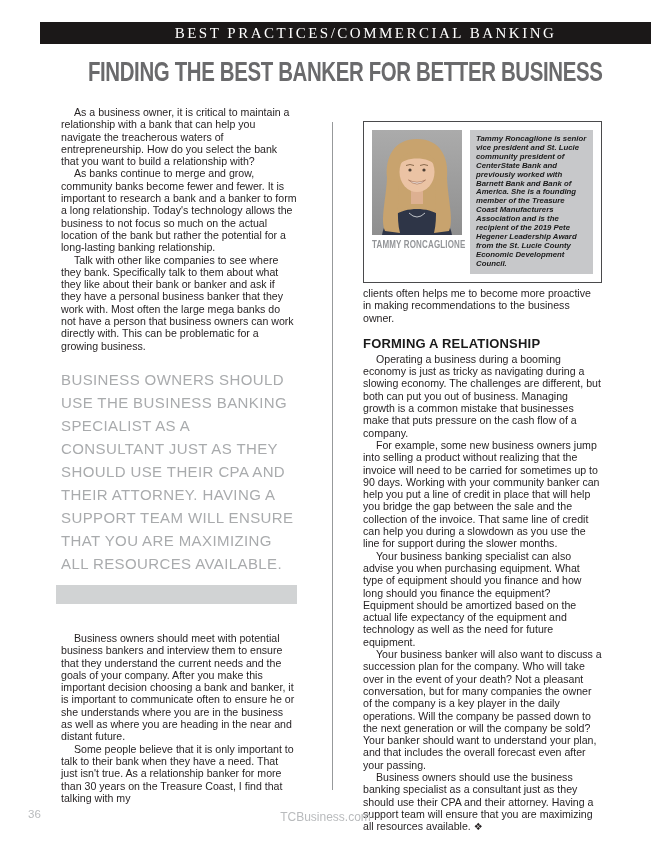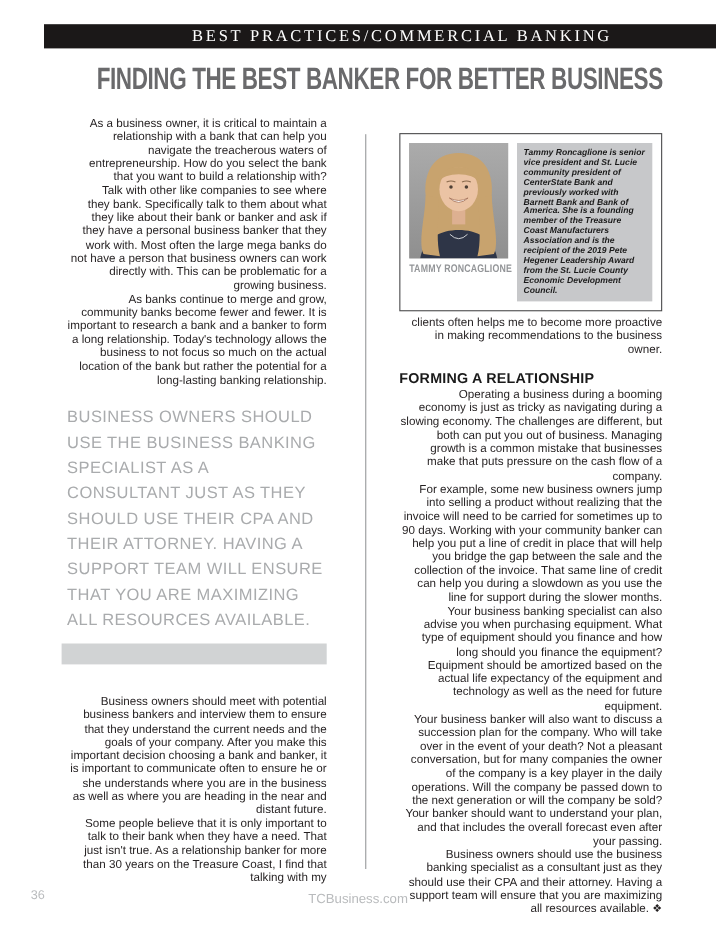--- a/index.html
+++ b/index.html
@@ -18,21 +18,21 @@
   .title{
     position:absolute;left:0;top:56px;width:651px;margin:0;text-align:center;
     font-size:28px;font-weight:bold;color:#6a6a6c;letter-spacing:-0.5px;
     white-space:nowrap;transform:scaleX(0.73);transform-origin:center top;
   }
   .col{position:absolute;}
   .col.left{left:61px;top:106px;width:236px;}
   .col.right{left:363px;top:287px;width:239px;}
   p.body{
     margin:0;font-size:10.6px;line-height:12.3px;text-indent:13px;
-    color:#231f20;text-align:right;
+    color:#231f20;text-align:left;
   }
   p.body.cont{text-indent:0;}
   .pullquote{
     margin-top:16px;font-size:15px;line-height:23px;letter-spacing:0.4px;
     color:#a9abad;text-transform:uppercase;
   }
   .quote-bar{
     width:241px;height:19px;background:#d1d3d4;margin:10px 0 0 -5px;
   }
   p.body.after-bar{margin-top:28px;}
@@ -77,22 +77,22 @@
 <div class="page">
 
   <div class="kicker-bar">
     <span class="kicker">BEST PRACTICES/COMMERCIAL BANKING</span>
   </div>
 
   <h1 class="title">FINDING THE BEST BANKER FOR BETTER BUSINESS</h1>
 
   <div class="col left">
     <p class="body">As a business owner, it is critical to maintain a relationship with a bank that can help you navigate the treacherous waters of entrepreneurship. How do you select the bank that you want to build a relationship with?</p>
+    <p class="body">As banks continue to merge and grow, community banks become fewer and fewer. It is important to research a bank and a banker to form a long relationship. Today's technology allows the business to not focus so much on the actual location of the bank but rather the potential for a long-lasting banking relationship.</p>
     <p class="body">Talk with other like companies to see where they bank. Specifically talk to them about what they like about their bank or banker and ask if they have a personal business banker that they work with. Most often the large mega banks do not have a person that business owners can work directly with. This can be problematic for a growing business.</p>
-    <p class="body">As banks continue to merge and grow, community banks become fewer and fewer. It is important to research a bank and a banker to form a long relationship. Today's technology allows the business to not focus so much on the actual location of the bank but rather the potential for a long-lasting banking relationship.</p>
     <div class="pullquote">BUSINESS OWNERS SHOULD USE THE BUSINESS BANKING SPECIALIST AS A CONSULTANT JUST AS THEY SHOULD USE THEIR CPA AND THEIR ATTORNEY. HAVING A SUPPORT TEAM WILL ENSURE THAT YOU ARE MAXIMIZING ALL RESOURCES AVAILABLE.</div>
     <div class="quote-bar"></div>
     <p class="body after-bar">Business owners should meet with potential business bankers and interview them to ensure that they understand the current needs and the goals of your company. After you make this important decision choosing a bank and banker, it is important to communicate often to ensure he or she understands where you are in the business as well as where you are heading in the near and distant future.</p>
     <p class="body">Some people believe that it is only important to talk to their bank when they have a need. That just isn't true. As a relationship banker for more than 30 years on the Treasure Coast, I find that talking with my</p>
   </div>
 
   <div class="divider"></div>
 
   <div class="bio-box">
     <div class="photo-col">

